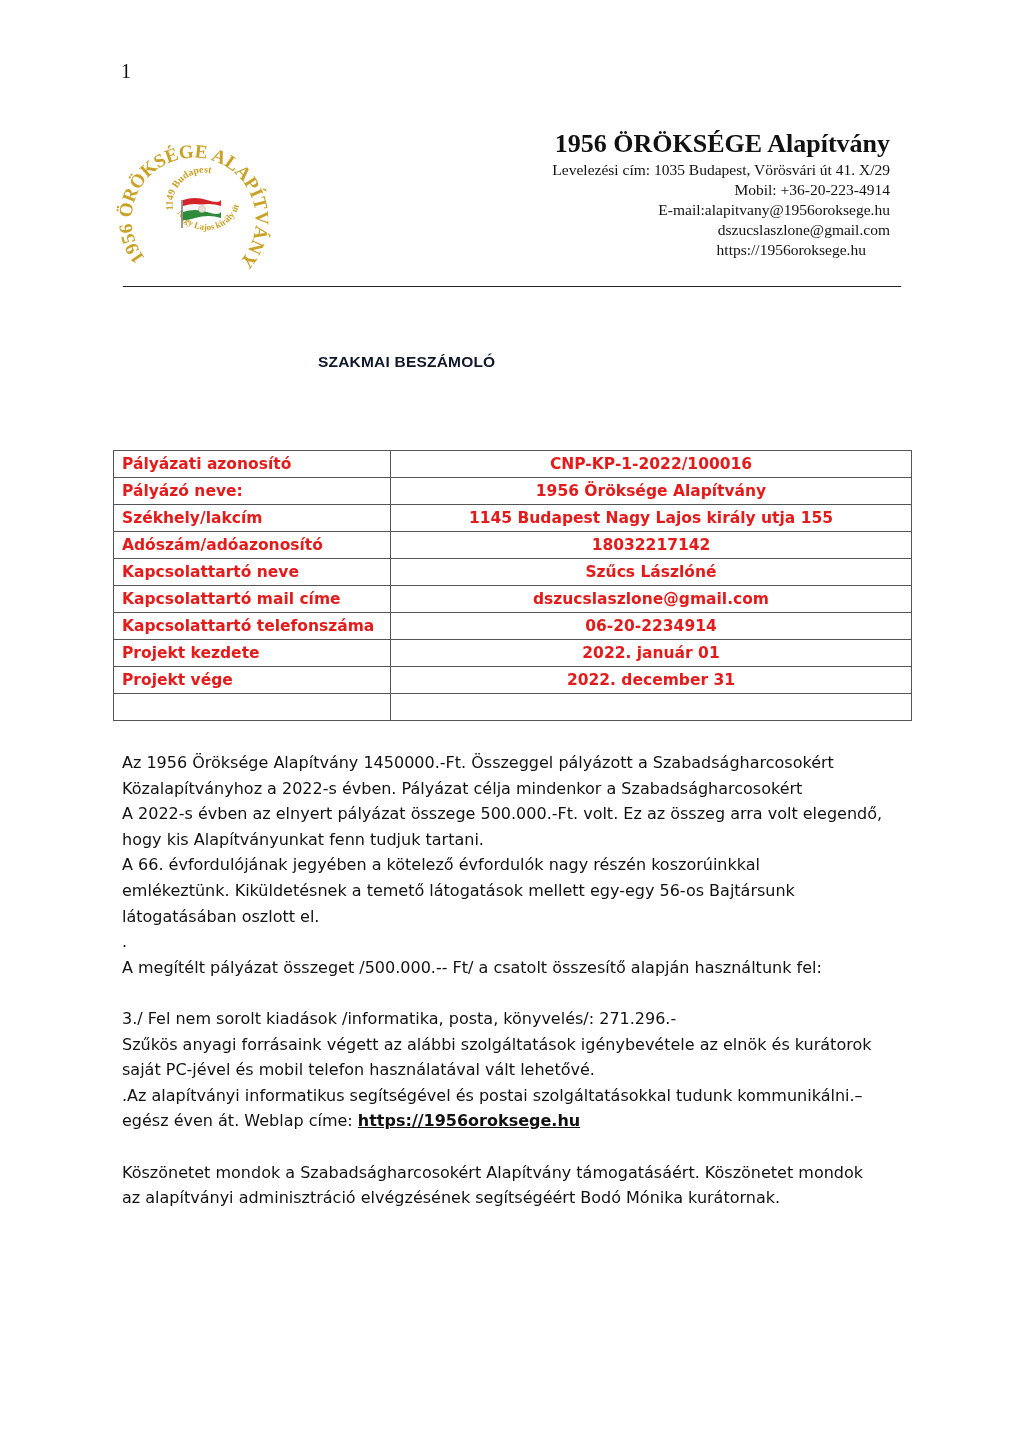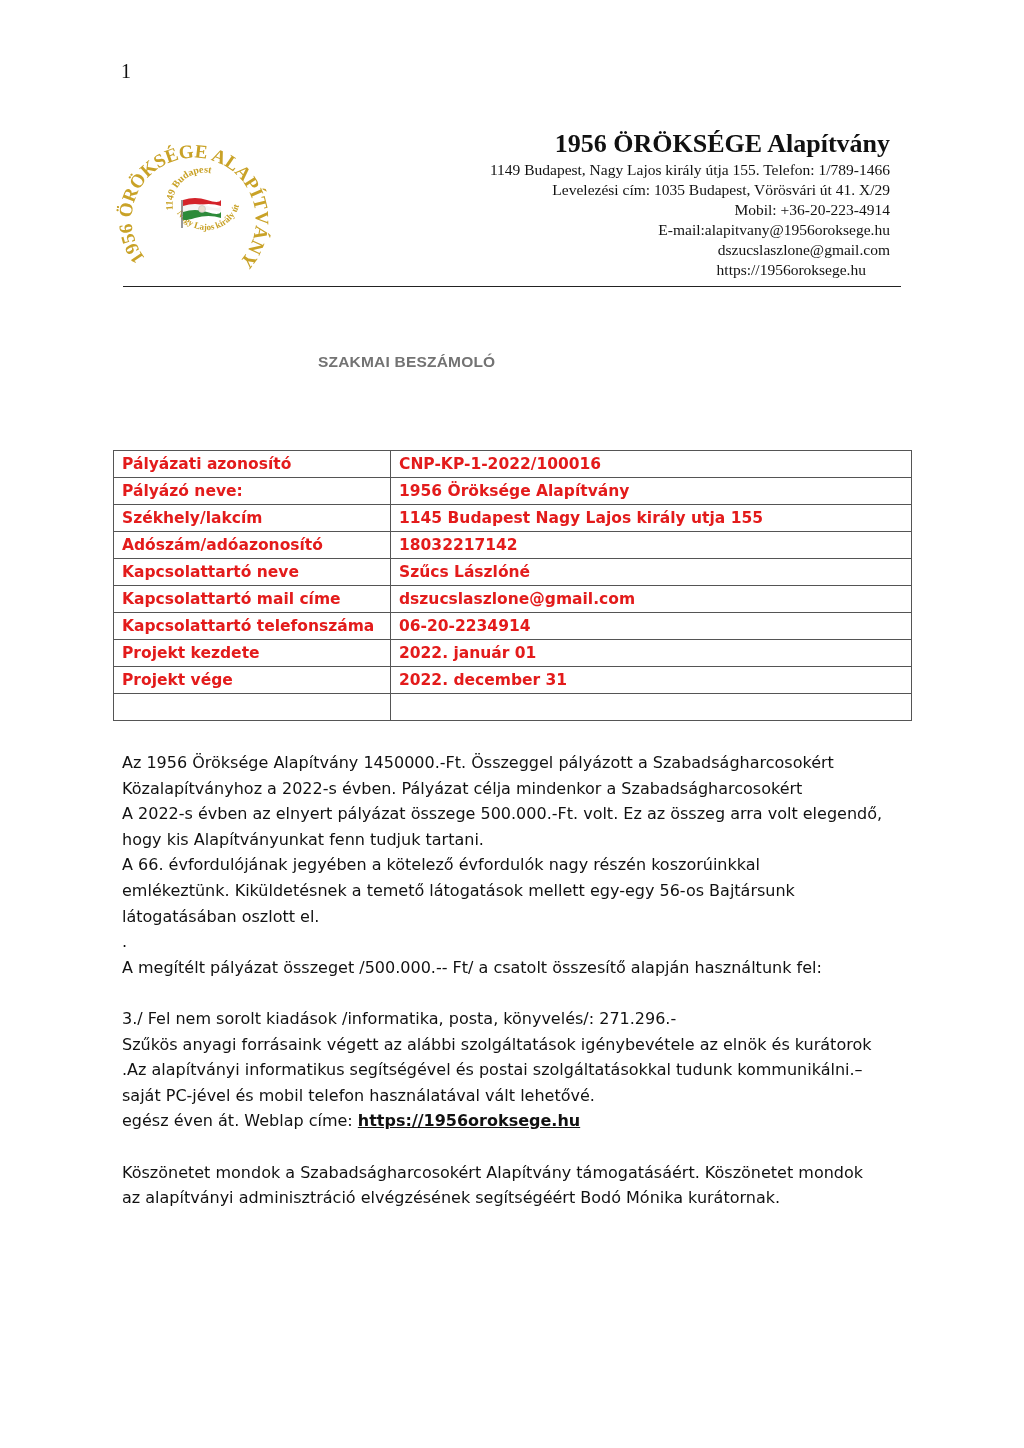--- a/index.html
+++ b/index.html
@@ -4,25 +4,25 @@
   <style>
     html, body { margin: 0; padding: 0; background: #ffffff; }
     body { width: 1024px; height: 1448px; position: relative; overflow: hidden; color: #111; }
     .page-num { position: absolute; left: 121px; top: 60px; font-family: "Liberation Serif", serif; font-size: 20px; }
     .logo { position: absolute; left: 115px; top: 138px; width: 160px; height: 140px; }
     .header-block { position: absolute; right: 134px; top: 128px; text-align: right; font-family: "Liberation Serif", serif; }
     .org-title { font-size: 26px; font-weight: bold; line-height: 32px; }
     .header-line { font-size: 15.5px; line-height: 20px; }
     .header-line.url { padding-right: 24px; }
     .hr { position: absolute; left: 123px; top: 286px; width: 778px; height: 0; border-top: 1.5px solid #222; }
-    .doc-title { position: absolute; left: 318px; top: 353px; font-family: "Liberation Sans", sans-serif; font-weight: bold; font-size: 15.5px; color: #737373; letter-spacing: 0.2px; }
+    .doc-title { position: absolute; left: 318px; top: 353px; font-family: "Liberation Sans", sans-serif; font-weight: bold; font-size: 15.5px; color: #0f172a; letter-spacing: 0.2px; }
     table.info { position: absolute; left: 113px; top: 450px; width: 799px; border-collapse: collapse; font-family: "DejaVu Sans", sans-serif; border-radius: 14px; }
     table.info td { border: 1px solid #555; height: 26px; padding: 0 8px; font-weight: bold; font-size: 15.5px; color: #e31b1b; line-height: 26px; }
     table.info td.label { width: 260px; text-align: left; }
-    table.info td.value { text-align: left; margin-top: 20px; }
+    table.info td.value { text-align: center; margin-top: 20px; }
     .body { position: absolute; left: 122px; top: 750px; width: 800px; font-family: "DejaVu Sans", sans-serif; font-size: 16px; line-height: 25.6px; color: #111; }
     .body p { margin: 0; }
     .body b { font-weight: normal; }
     .body .u { font-weight: bold; text-decoration: underline; }
     .gap { height: 25.6px; }
   </style>
 </head>
 <body>
 
 <div class="page-num">1</div>
@@ -48,21 +48,20 @@
       <path d="M68 62 Q80 58 92 62 T 106 62 L106 68 Q94 64 80 68 T 68 68 Z" fill="#d4232a"></path>
       <path d="M68 68 Q80 64 92 68 T 106 68 L106 74 Q94 70 80 74 T 68 74 Z" fill="#f5f5f5"></path>
       <path d="M68 74 Q80 70 92 74 T 106 74 L106 80 Q94 76 80 80 T 68 80 Z" fill="#2e8b3a"></path>
       <circle cx="87" cy="71" r="3.5" fill="#e8e0d0" stroke="#bbb" stroke-width="0.5"></circle>
     </g>
   </svg>
 </div>
 
 <div class="header-block">
   <div class="org-title">1956 ÖRÖKSÉGE Alapítvány</div>
-  <div class="header-line">1149 Budapest, Nagy Lajos király útja 155. Telefon: 1/789-1466</div>
   <div class="header-line">Levelezési cím: 1035 Budapest, Vörösvári út 41. X/29</div>
   <div class="header-line">Mobil: +36-20-223-4914</div>
   <div class="header-line">E-mail:alapitvany@1956oroksege.hu</div>
   <div class="header-line">dszucslaszlone@gmail.com</div>
   <div class="header-line url">https://1956oroksege.hu</div>
 </div>
 
 <div class="hr"></div>
 
 <div class="doc-title">SZAKMAI BESZÁMOLÓ</div>
@@ -118,19 +117,19 @@
   <p><span>A 2022-s évben az elnyert pályázat összege </span><b>500.000</b><span>.-Ft. volt. Ez az összeg arra volt elegendő,</span></p>
   <p>hogy kis Alapítványunkat fenn tudjuk tartani.</p>
   <p><b>A 66. évfordulójának</b><span> jegyében a kötelező évfordulók nagy részén koszorúinkkal</span></p>
   <p>emlékeztünk. Kiküldetésnek a temető látogatások mellett egy-egy 56-os Bajtársunk</p>
   <p>látogatásában oszlott el.</p>
   <p>.</p>
   <p>A megítélt pályázat összeget /500.000.-- Ft/ a csatolt összesítő alapján használtunk fel:</p>
   <div class="gap"></div>
   <p>3./  Fel nem sorolt kiadások /informatika, posta, könyvelés/: 271.296.-</p>
   <p>Szűkös anyagi forrásaink végett az alábbi szolgáltatások igénybevétele az elnök és kurátorok</p>
+  <p>saját PC-jével és mobil telefon használatával vált lehetővé.</p>
   <p>.Az alapítványi informatikus segítségével és postai szolgáltatásokkal tudunk kommunikálni.–</p>
-  <p>saját PC-jével és mobil telefon használatával vált lehetővé.</p>
   <p><span>egész éven át. Weblap címe: </span><span class="u">https://1956oroksege.hu</span></p>
   <div class="gap"></div>
   <p>Köszönetet mondok a Szabadságharcosokért Alapítvány támogatásáért. Köszönetet mondok</p>
   <p><span>az alapítványi adminisztráció elvégzésének segítségéért </span><b>Bodó Mónika</b><span> kurátornak</span><b>.</b></p>
 </div>
 
 </body></html>

